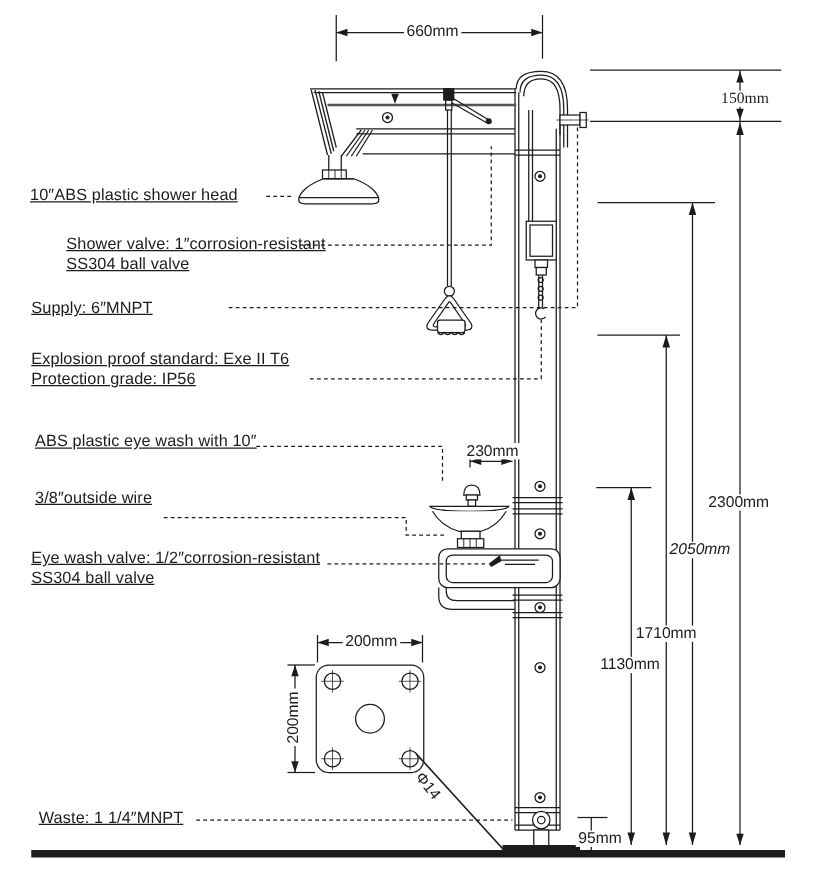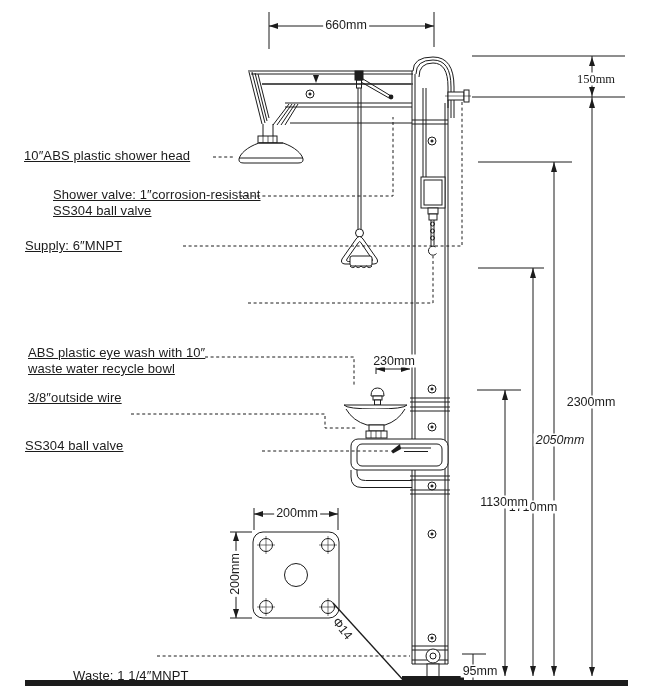--- a/index.html
+++ b/index.html
@@ -286,45 +286,49 @@
 
   <div class="callout" style="left:24px; top:148px;">10″ABS plastic shower head</div>
 
   <div class="callout" style="left:25px; top:187px;margin-left:28px;">
     <div>Shower valve: 1″corrosion-resistant</div>
     <div>SS304 ball valve</div>
   </div>
 
   <div class="callout" style="left:25px; top:238px;">Supply: 6″MNPT</div>
 
+  <div class="callout" style="left:25px; top:279px;">
+    <div>Explosion proof standard: Exe II T6</div>
+    <div>Protection grade: IP56</div>
+  </div>
 
   <div class="callout" style="left:28px; top:345px;">
     <div>ABS plastic eye wash with 10″</div>
-    <div>waste water recycle bowl</div>
   </div>
 
   <div class="callout" style="left:28px; top:390px;">3/8″outside wire</div>
 
   <div class="callout" style="left:25px; top:438px;">
+    <div>Eye wash valve: 1/2″corrosion-resistant</div>
     <div>SS304 ball valve</div>
   </div>
 
-  <div class="callout" style="left:31px; top:668px;margin-left:42px;">Waste: 1 1/4″MNPT</div>
+  <div class="callout" style="left:31px; top:646px;">Waste: 1 1/4″MNPT</div>
 
   <div class="dim" style="left:346px; top:25px;">660mm</div>
 
   <div class="dim" style="left:596px; top:79px;font-family:Liberation Serif, serif;">150mm</div>
 
   <div class="dim" style="left:591px; top:402px;">2300mm</div>
 
   <div class="dim" style="left:560px; top:440px;font-style:italic;">2050mm</div>
 
   <div class="dim" style="left:533px; top:474px;margin-top:33px;">1710mm</div>
 
-  <div class="dim" style="left:504px; top:502px;text-align:center;">1130mm</div>
+  <div class="dim" style="left:504px; top:532px;text-align:center;">1130mm</div>
 
   <div class="dim" style="left:480px; top:671px;">95mm</div>
 
   <div class="dim" style="left:394px; top:361px;">230mm</div>
 
   <div class="dim" style="left:297px; top:513px;">200mm</div>
 
   <div class="dim rot-left" style="left:235px; top:574px;">200mm</div>
 
   <div class="dim rot-diag" style="left:342px; top:629px;">Φ14</div>

